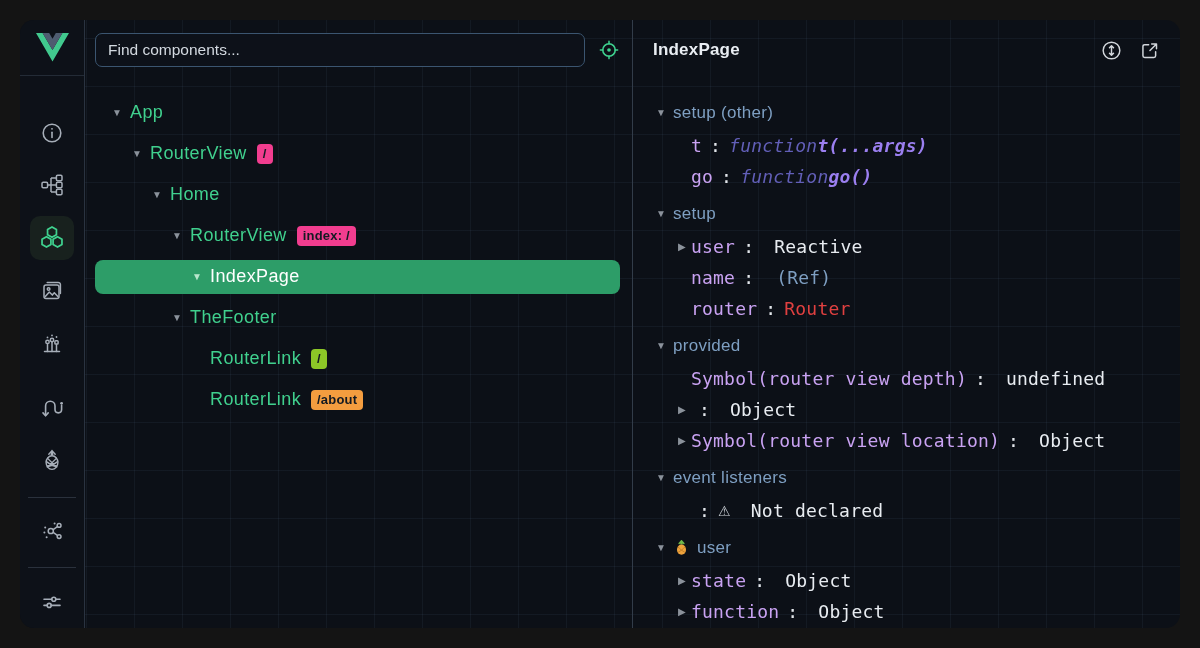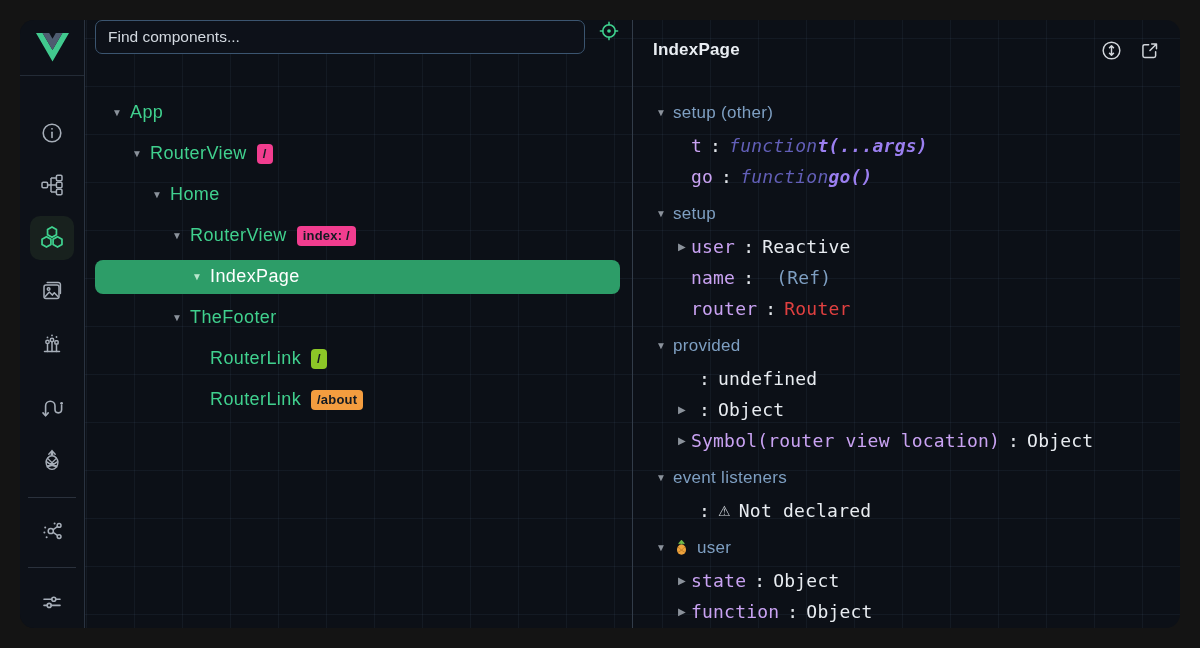--- a/index.html
+++ b/index.html
@@ -14,21 +14,21 @@
     border-right:1px solid #2a3340;display:flex;flex-direction:column;z-index:5;}
   .logo-cell{height:57px;border-bottom:1px solid #232b36;display:flex;align-items:center;justify-content:center;}
   .icon-cell{height:54px;display:flex;align-items:center;justify-content:center;color:#a6aeb8;cursor:pointer;}
   .icon-cell svg{display:block;}
   .icon-cell.active{color:#3fd28f;}
   .icon-cell.active .pill{background:#18211e;border-radius:10px;width:44px;height:44px;
     display:flex;align-items:center;justify-content:center;}
   .side-div{height:1px;background:#2a313c;margin:0 8px;}
   
   .mid{position:absolute;left:64px;top:0;bottom:0;width:548px;border-right:1px solid #323c49;}
-  .mid-header{height:60px;display:flex;padding:0 12px 0 11px;}
+  .mid-header{height:60px;display:flex;align-items:center;padding:0 12px 0 11px;}
   .search{flex:1;height:34px;box-sizing:border-box;background:#0d1119;border:1px solid #3b5570;
     border-radius:7px;color:#dfe4ea;font-size:15.5px;padding:0 12px;outline:none;
     font-family:"Liberation Sans",sans-serif;}
   .search::placeholder{color:#d3d9e0;opacity:1;}
   .target-btn{margin-left:13px;color:#3fd28f;cursor:pointer;display:flex;}
   .tree{padding-top:12px;display:flex;flex-direction:column;}
   .t-row{height:41px;margin:0 12px 0 11px;display:flex;align-items:center;cursor:pointer;
     color:#40d08e;font-size:18px;letter-spacing:.4px;font-weight:500;border-radius:8px;}
   .t-row.sel{background:#2d9d68;height:34px;margin-top:3.5px;margin-bottom:3.5px;color:#fff;}
   .tri{width:18px;flex:0 0 18px;font-size:10px;color:#8b929b;text-align:left;}
@@ -46,21 +46,21 @@
   .i-header{height:35px;display:flex;align-items:center;padding-left:23px;cursor:pointer;
     color:#7e9fc2;font-size:17px;letter-spacing:.3px;}
   .i-header .tri{width:17px;flex:0 0 17px;}
   .i-header .pin{margin-right:7px;display:flex;}
   .i-row{height:31px;display:flex;align-items:center;padding-left:45px;
     font-family:"DejaVu Sans Mono",monospace;font-size:18px;letter-spacing:.2px;}
   .itri{width:13px;flex:0 0 13px;font-size:10px;color:#8b929b;
     font-family:"Liberation Sans",sans-serif;cursor:pointer;}
   .key{color:#c9a2f2;}
   .colon{color:#e3e7ec;padding:0 8px;}
-  .v-plain{color:#e8ecf1;}
+  .v-plain{color:#e8ecf1;margin-left:12px;}
   .v-muted{color:#7e9fc2;margin-left:14px;}
   .v-error{color:#e04040;}
   .fn-kw{color:#625fb8;font-style:italic;}
   .fn-sig{color:#9b7ff0;font-style:italic;font-weight:600;}
   .warn{color:#cfd4da;font-size:14px;margin-right:8px;font-family:"DejaVu Sans",sans-serif;}
 </style>
 </head>
 <body>
 
 <div class="window">
@@ -177,20 +177,21 @@
             <span class="v-error">Router</span>
           </div>
         </div>
         <div class="i-section">
           <div class="i-header">
             <span class="tri">▼</span>
             <span>provided</span>
           </div>
           <div class="i-row">
             <span class="itri"></span>
+            <span class="key">Symbol(router view depth)</span>
             <span class="colon">:</span>
             <span class="v-plain">undefined</span>
           </div>
           <div class="i-row">
             <span class="itri">▶</span>
             <span class="colon">:</span>
             <span class="v-plain">Object</span>
           </div>
           <div class="i-row">
             <span class="itri">▶</span>

